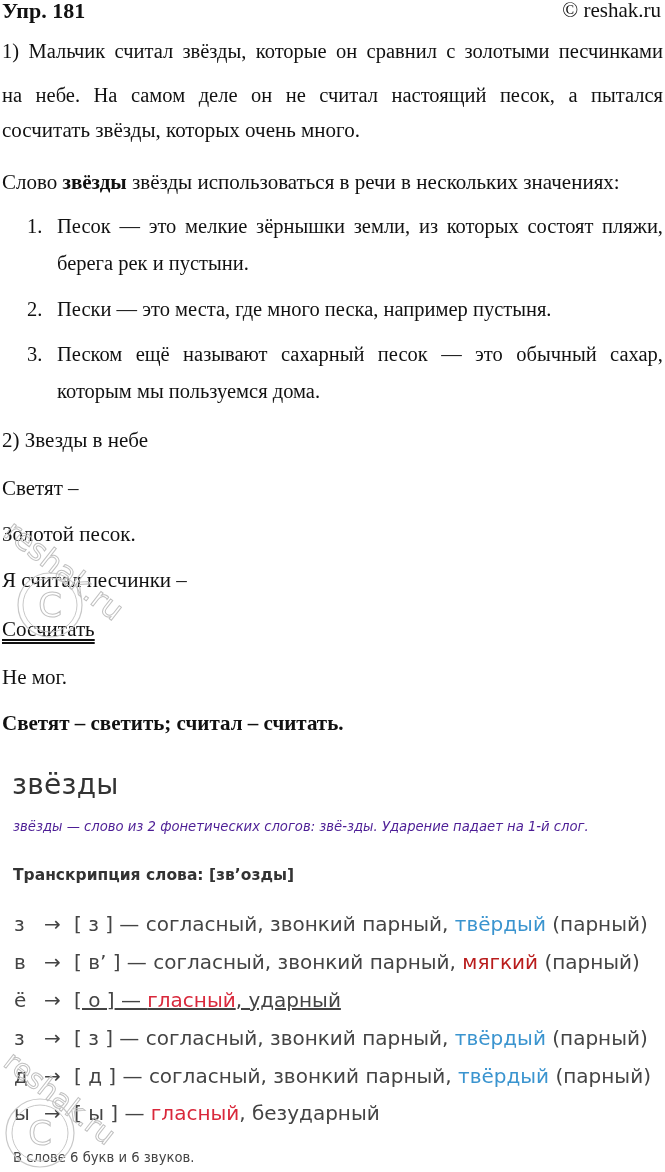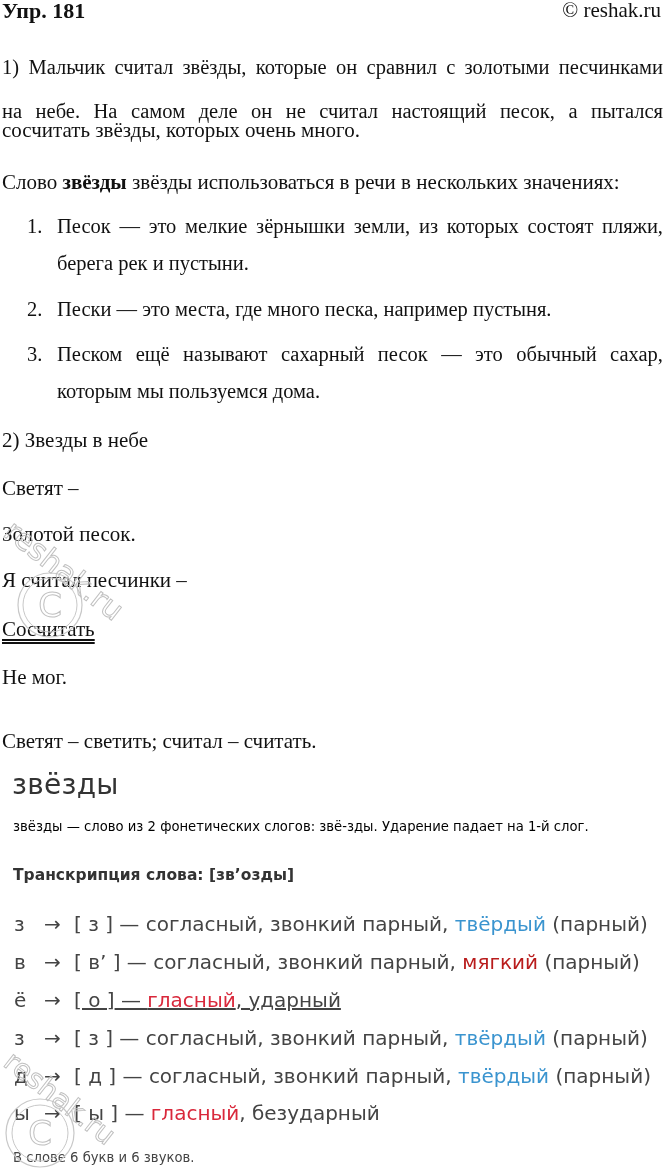--- a/index.html
+++ b/index.html
@@ -3,29 +3,29 @@
 <meta charset="utf-8">
 <style>
   html, body { margin: 0; padding: 0; background: #ffffff; }
   body { width: 665px; height: 1172px; position: relative; overflow: hidden; }
   .serif { font-family: "Liberation Serif", "DejaVu Serif", serif; color: #111; }
   .sans { font-family: "DejaVu Sans", "Liberation Sans", sans-serif; }
   .abs { position: absolute; white-space: nowrap; }
   .header-title { left: 2px; top: -2px; font-size: 22px; font-weight: bold; }
   .header-copy { right: 4px; top: -2px; font-size: 21px; }
   .p { left: 2px; font-size: 21px; }
-  .just { left: 2px; width: 661px; font-size: 20.5px; text-align: justify; text-align-last: justify; white-space: normal; margin-top: 16px; }
+  .just { left: 2px; width: 661px; font-size: 20.5px; text-align: justify; text-align-last: justify; white-space: normal; }
   .li-num { left: 27px; font-size: 20.5px; }
   .li-text { left: 57px; font-size: 20.5px; }
   .li-just { left: 57px; width: 606px; font-size: 20.5px; text-align: justify; text-align-last: justify; white-space: normal; }
   .dbl-under { text-decoration: underline double; text-underline-offset: 3px; }
   b { font-weight: bold; }
 
   .word-head { left: 12px; top: 768px; font-size: 28px; color: #333; font-weight: normal; letter-spacing: 0.3px; }
-  .word-desc { left: 13px; top: 819px; font-size: 13.2px; color: #000000; }
+  .word-desc { left: 13px; top: 819px; font-size: 13.2px; color: #4c1d95; font-style: italic; }
   .transcr { left: 13px; top: 866px; font-size: 15.5px; color: #333; font-weight: bold; }
   .ph-row { left: 14px; font-size: 20px; color: #444; }
   .ph-row .letter { display: inline-block; width: 30px; }
   .ph-row .arrow { display: inline-block; width: 30px; }
   .c-hard { color: #3a94cf; }
   .c-soft { color: #b91c1c; }
   .c-vowel { color: #d9283b; }
   .summary { left: 13px; top: 1150px; font-size: 13.2px; color: #444; }
 
   .watermark { position: absolute; pointer-events: none; }
@@ -54,21 +54,21 @@
 <div class="abs serif li-num" style="top:343px;">3.</div>
 <div class="abs serif li-just" style="top:343px;">Песком ещё называют сахарный песок — это обычный сахар,</div>
 <div class="abs serif li-text" style="top:380px;">которым мы пользуемся дома.</div>
 
 <div class="abs serif p" style="top:428px;">2) Звезды в небе</div>
 <div class="abs serif p" style="top:476px;text-align:center;">Светят –</div>
 <div class="abs serif p" style="top:522px;">Золотой песок.</div>
 <div class="abs serif p" style="top:568px;">Я считал песчинки –</div>
 <div class="abs serif p dbl-under" style="top:617px;">Сосчитать</div>
 <div class="abs serif p" style="top:665px;">Не мог.</div>
-<div class="abs serif p" style="top:729px;">Светят – светить; считал – считать.</div>
+<div class="abs serif p" style="top:711px;font-weight:bold;">Светят – светить; считал – считать.</div>
 
 <div class="abs sans word-head">звёзды</div>
 <div class="abs sans word-desc">звёзды — слово из 2 фонетических слогов: звё-зды. Ударение падает на 1-й слог.</div>
 <div class="abs sans transcr">Транскрипция слова: [зв’озды]</div>
 
 <div class="abs sans ph-row" style="top:912px;">
   <span class="letter">з</span><span class="arrow">→</span><span>[  з  ]</span><span> — </span><span>согласный, звонкий парный, </span><span class="c-hard">твёрдый</span><span> (парный)</span>
 </div>
 <div class="abs sans ph-row" style="top:950px;">
   <span class="letter">в</span><span class="arrow">→</span><span>[  в’  ]</span><span> — </span><span>согласный, звонкий парный, </span><span class="c-soft">мягкий</span><span> (парный)</span>

